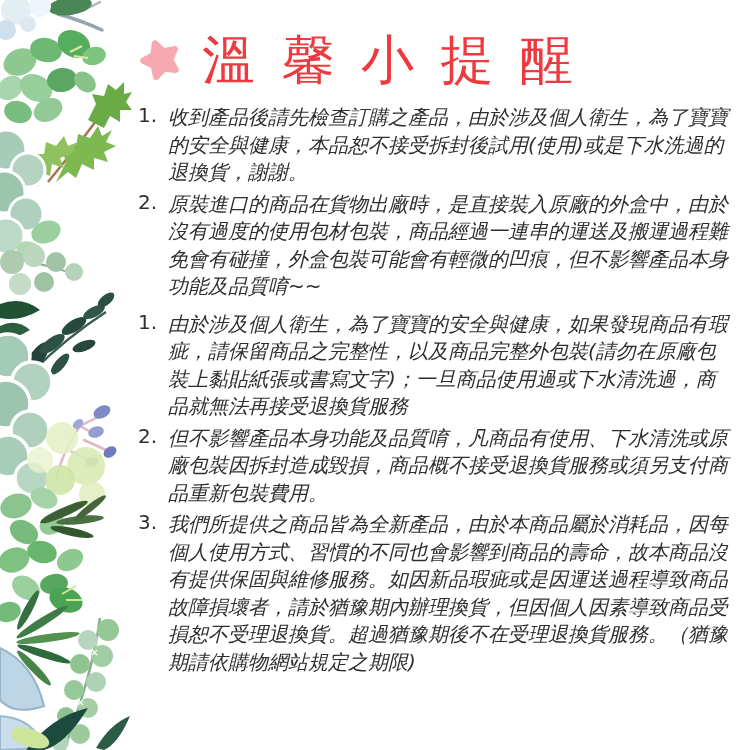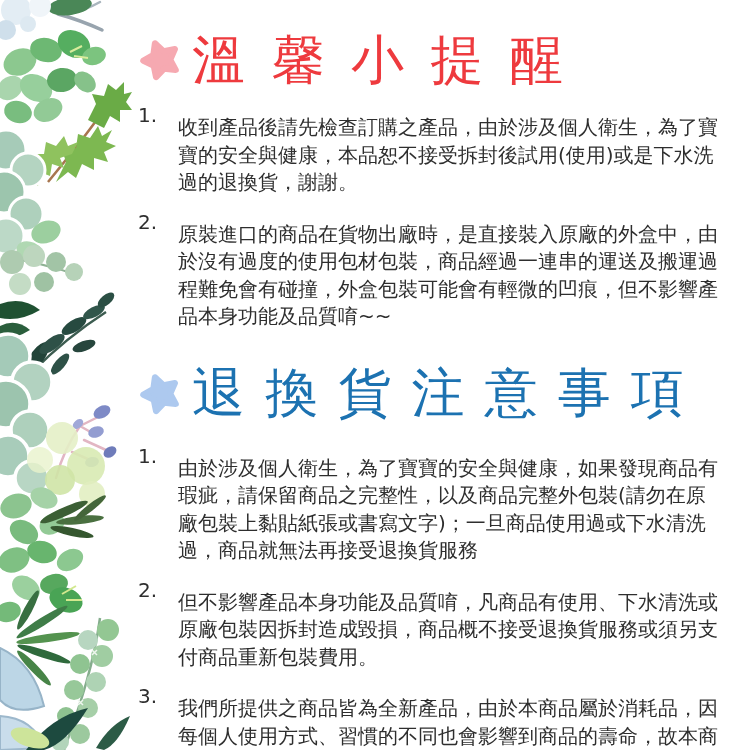--- a/index.html
+++ b/index.html
@@ -2,36 +2,36 @@
 <html lang="zh-Hant"><head>
 <meta charset="utf-8">
 <style>
   html,body{margin:0;padding:0;background:#ffffff;}
   .canvas{
     position:relative;width:750px;height:750px;background:#ffffff;overflow:hidden;
     font-family:"DejaVu Sans","Liberation Sans",sans-serif;
   }
   .foliage{position:absolute;left:0;top:0;width:135px;height:750px;display:block;}
   .content{position:absolute;left:138px;top:0;width:598px;}
-  .sec-title{display:flex;align-items:center;gap:8px;}
+  .sec-title{display:flex;align-items:center;gap:18px;}
   .sec-title .star{width:46px;height:46px;flex:none;}
   .sec-title h1{
     margin:0;font-size:53px;font-weight:400;white-space:nowrap;line-height:1.1;
   }
   .sec-title.red{margin-top:24px;height:72px;color:#f6a9b1;}
   .sec-title.red h1{color:#ee3a3e;letter-spacing:0.50em;}
   .sec-title.blue{margin-top:8px;height:86px;color:#adc9ef;}
   .sec-title.blue h1{color:#1c72b1;letter-spacing:0.38em;}
   ol.notice-list{
     list-style:none;margin:6px 0 0 0;padding:0;
     font-size:20px;line-height:27.5px;color:#2e2e2e;
   }
   ol.notice-list li{display:flex;align-items:flex-start;}
   ol.notice-list .no{width:28px;flex:none;}
-  ol.notice-list p{margin:12px;flex:1;}
+  ol.notice-list p{margin:2px;flex:1;font-style:italic;}
   svg .star-shape{stroke-linejoin:round;}
 </style>
 </head>
 <body>
 
 <div class="canvas">
 
   <svg class="foliage" viewBox="0 0 135 750" aria-hidden="true">
 
     <g>
@@ -199,26 +199,20 @@
       <li>
         <span class="no">1.</span>
         <p>收到產品後請先檢查訂購之產品，由於涉及個人衛生，為了寶寶的安全與健康，本品恕不接受拆封後試用(使用)或是下水洗過的退換貨，謝謝。</p>
       </li>
       <li>
         <span class="no">2.</span>
         <p>原裝進口的商品在貨物出廠時，是直接裝入原廠的外盒中，由於沒有過度的使用包材包裝，商品經過一連串的運送及搬運過程難免會有碰撞，外盒包裝可能會有輕微的凹痕，但不影響產品本身功能及品質唷~~</p>
       </li>
     </ol>
 
-    <header class="sec-title blue">
-      <svg class="star" viewBox="-26 -26 52 52" aria-hidden="true">
-        <polygon class="star-shape" transform="rotate(-20)" fill="currentColor" stroke="currentColor" stroke-width="7" points="0,-20 6.1,-8.4 19,-6.2 9.9,3.2 11.8,16.2 0,10.4 -11.8,16.2 -9.9,3.2 -19,-6.2 -6.1,-8.4"></polygon>
-      </svg>
-      <h1>退換貨注意事項</h1>
-    </header>
 
     <ol class="notice-list">
       <li>
         <span class="no">1.</span>
         <p>由於涉及個人衛生，為了寶寶的安全與健康，如果發現商品有瑕疵，請保留商品之完整性，以及商品完整外包裝(請勿在原廠包裝上黏貼紙張或書寫文字)；一旦商品使用過或下水清洗過，商品就無法再接受退換貨服務</p>
       </li>
       <li>
         <span class="no">2.</span>
         <p>但不影響產品本身功能及品質唷，凡商品有使用、下水清洗或原廠包裝因拆封造成毀損，商品概不接受退換貨服務或須另支付商品重新包裝費用。</p>
       </li>

